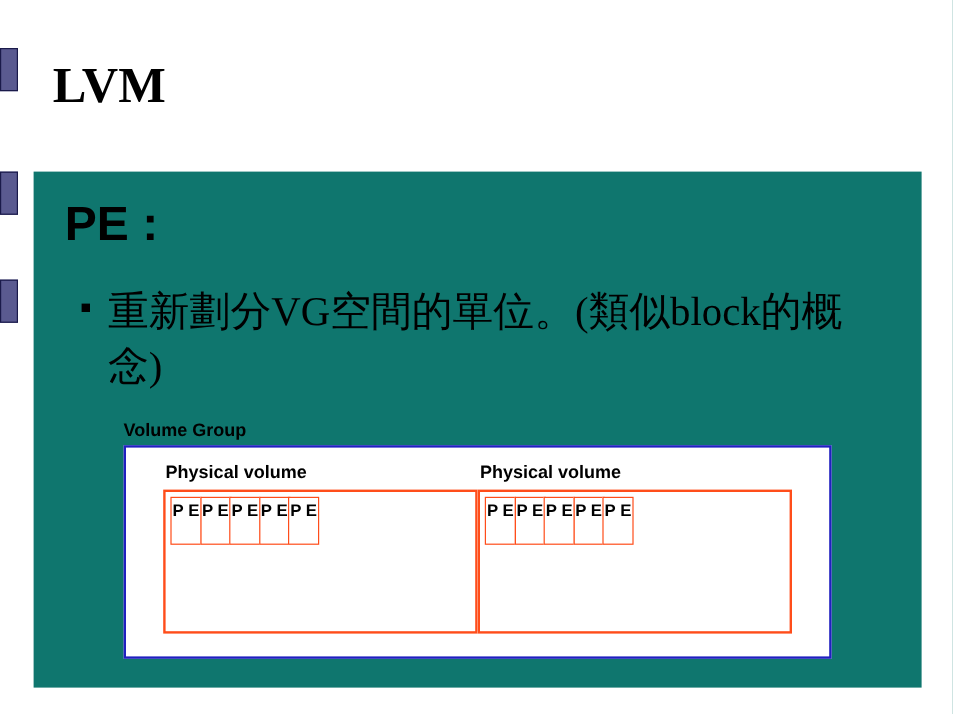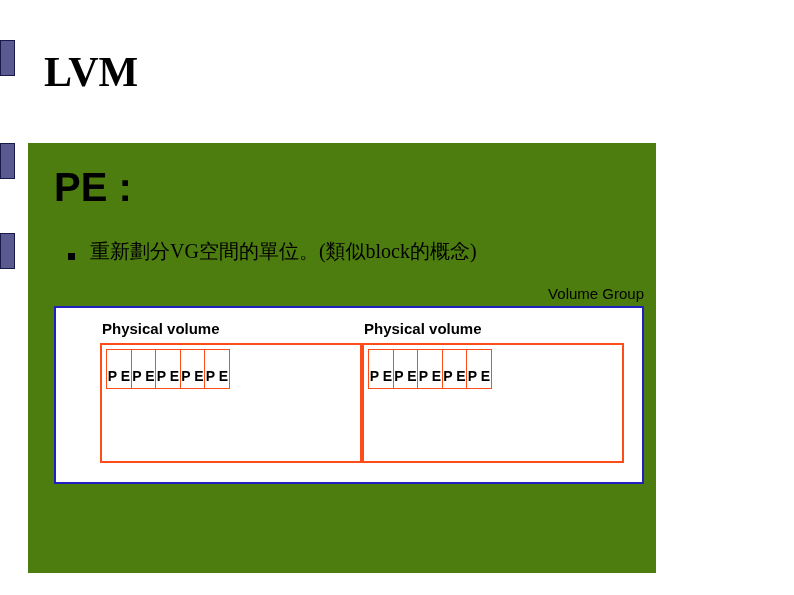--- a/index.html
+++ b/index.html
@@ -41,41 +41,41 @@
     font-size: 42px;
     font-weight: 700;
     color: #000;
     font-family: "Times New Roman", serif;
   }
 
   .body-area {
     position: absolute;
     left: 28px;
     top: 143px;
-    width: 628px;
+    width: 740px;
     height: 430px;
-    background: #4d7c0f;
+    background: #0f766e;
     padding: 22px 26px;
   }
 
   .subheading {
     font-family: Arial, "Microsoft JhengHei", sans-serif;
     font-size: 40px;
     font-weight: bold;
     color: #000;
     margin-bottom: 28px;
   }
 
   .bullets {
     list-style: none;
     padding-left: 14px;
     margin-bottom: 20px;
   }
   .bullets li {
-    font-size: 20px;
+    font-size: 34px;
     color: #000;
     line-height: 1.35;
     position: relative;
     padding-left: 22px;
     font-family: "Times New Roman", "SimSun", "PMingLiU", serif;
   }
   .bullets li::before {
     content: "";
     position: absolute;
     left: 0;
@@ -83,35 +83,35 @@
     width: 7px;
     height: 7px;
     background: #000;
   }
 
   .vg-container {
     width: 590px;
     margin: 0 auto;
   }
   .vg-label {
-    text-align: right;
+    text-align: left;
     font-family: Arial, sans-serif;
     font-size: 15px;
-    font-weight: normal;
+    font-weight: bold;
     color: #000;
     margin-bottom: 4px;
   }
   .vg-box {
     border: 2px solid #2020c0;
     background: #fff;
     width: 590px;
     height: 178px;
     padding: 12px 18px;
     display: flex;
-    justify-content: flex-end;
+    justify-content: center;
   }
 
   .pv-block {
     width: 262px;
   }
   .pv-label {
     font-family: Arial, sans-serif;
     font-size: 15px;
     font-weight: bold;
     color: #000;
@@ -130,21 +130,21 @@
   }
   .pe-cell {
     border: 1.5px solid #ff4d1a;
     width: 26px;
     height: 40px;
     font-family: Arial, sans-serif;
     font-size: 14px;
     font-weight: bold;
     line-height: 1.15;
     text-align: center;
-    padding-top: 18px;
+    padding-top: 2px;
     color: #000;
     background: #fff;
     margin-left: -1.5px;
   }
   .pe-cell:first-child { margin-left: 0; }
 </style>
 </head>
 <body>
 
 <div class="left-marks">

